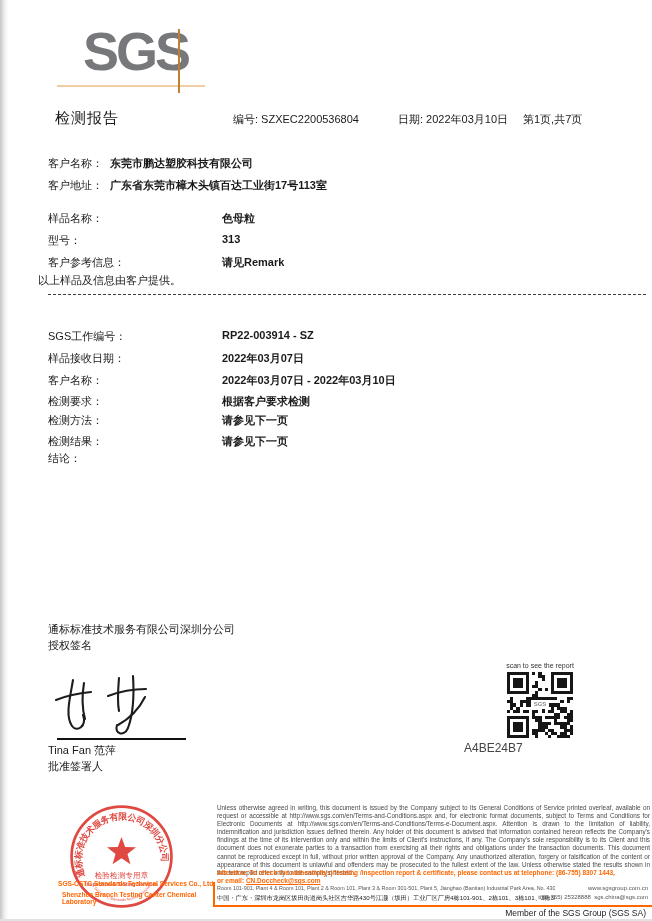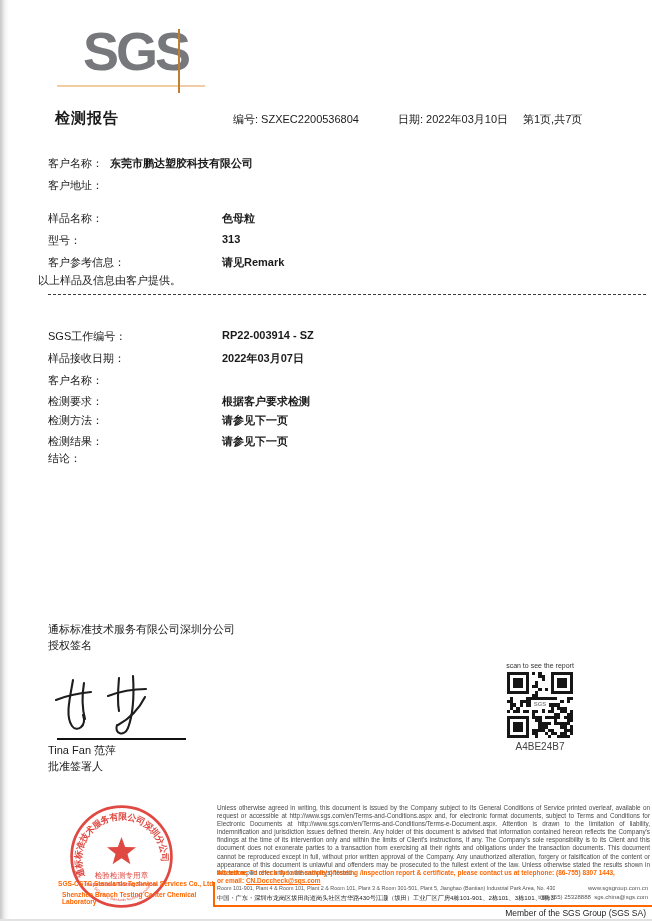--- a/index.html
+++ b/index.html
@@ -16,42 +16,42 @@
   body{font-family:"Liberation Sans","DejaVu Sans",sans-serif;color:var(--text-dark);}
   .page{position:relative;width:652px;height:921px;background:#fff;overflow:hidden;}
   .abs{position:absolute;}
   .edge-left{left:0;top:0;width:9px;height:921px;background:linear-gradient(to right,#c6c6c6,#f2f2f2 55%,#ffffff);}
   .edge-bottom{left:0;bottom:0;width:652px;height:2px;background:#e2e2e2;}
 
   .logo-text{left:83px;top:24px;font-size:54px;font-weight:bold;letter-spacing:-3px;color:var(--logo-gray);line-height:1;}
   .logo-hline{left:57px;top:85px;width:148px;height:2px;background:var(--line-peach);}
   .logo-vline{left:178px;top:29px;width:2px;height:64px;background:var(--line-orange);}
 
-  .report-title{left:55px;top:109px;font-size:15px;font-weight:bold;letter-spacing:1px;}
+  .report-title{left:55px;top:109px;font-size:15px;font-weight:normal;letter-spacing:1px;}
   .hdr{font-size:11px;top:112px;}
 
   .lbl{font-size:11px;color:var(--text-dark);}
   .val{font-size:11px;color:var(--text-dark);font-weight:bold;}
 
   .divider-dashed{left:48px;top:294px;width:598px;border-top:1.5px dashed #3a3a3a;}
 
   .conclusion{left:222px;top:449px;width:430px;font-size:11px;line-height:15.5px;text-align:left;}
 
   .sig-underline{left:57px;top:738px;width:129px;height:1.5px;background:#111;}
 
   .qr-caption{left:492px;top:662px;width:96px;text-align:center;font-size:7px;color:#333;}
   .qr-box{left:507px;top:672px;width:66px;height:66px;background:#fff;}
   .qr-grid{position:absolute;left:0;top:0;width:66px;height:66px;display:grid;grid-template-columns:repeat(21,1fr);grid-template-rows:repeat(21,1fr);}
   .qr-grid div{background:transparent;}
   .qr-grid div.d{background:#161616;}
   .finder{position:absolute;width:22px;height:22px;border:3px solid #161616;background:#fff;}
   .finder::after{content:"";position:absolute;left:3px;top:3px;width:10px;height:10px;background:#161616;}
   .f-tl{left:0;top:0;} .f-tr{right:0;top:0;} .f-bl{left:0;bottom:0;}
   .qr-center{position:absolute;left:24px;top:28px;width:18px;height:9px;background:#fff;font-size:6px;font-weight:bold;color:#8a8a8a;text-align:center;line-height:9px;letter-spacing:0px;}
-  .qr-code-text{left:492px;top:741px;width:96px;text-align:center;font-size:10px;color:#444;}
+  .qr-code-text{left:464px;top:741px;width:96px;text-align:left;font-size:12px;color:#444;}
 
   .legal{left:217px;top:804px;width:433px;font-size:6.35px;line-height:8.1px;text-align:justify;color:var(--legal-gray);}
   .attention{left:217px;top:869px;width:433px;font-size:6.5px;line-height:7.8px;font-weight:bold;color:var(--footer-orange);}
   .attention .em{text-decoration:underline;}
   .addr-en{left:217px;top:885px;width:338px;font-size:5.4px;color:#555;white-space:nowrap;overflow:hidden;}
   .addr-cn{left:217px;top:894px;width:338px;font-size:6.2px;color:#222;white-space:nowrap;overflow:hidden;}
   .site{right:4px;top:885px;font-size:6px;color:#555;text-align:right;}
   .phone-mail{right:4px;top:894px;font-size:6px;color:#555;text-align:right;}
   .foot-vline{left:213px;top:882px;width:1.5px;height:23px;background:var(--footer-orange);}
   .foot-hline{left:213px;top:905px;width:439px;height:2px;background:var(--footer-orange);}
@@ -72,36 +72,38 @@
   <div class="abs logo-vline"></div>
 
   <div class="abs report-title">检测报告</div>
   <div class="abs hdr" style="left:233px;">编号: SZXEC2200536804</div>
   <div class="abs hdr" style="left:398px;">日期: 2022年03月10日</div>
   <div class="abs hdr" style="left:523px;">第1页,共7页</div>
 
   <div class="abs lbl" style="left:48px;top:156px;">客户名称：</div>
   <div class="abs val" style="left:110px;top:156px;">东莞市鹏达塑胶科技有限公司</div>
   <div class="abs lbl" style="left:48px;top:178px;">客户地址：</div>
+  <div class="abs val" style="left:110px;top:178px;">广东省东莞市樟木头镇百达工业街17号113室</div>
 
   <div class="abs lbl" style="left:48px;top:211px;">样品名称：</div>
   <div class="abs val" style="left:222px;top:211px;">色母粒</div>
   <div class="abs lbl" style="left:48px;top:233px;">型号：</div>
   <div class="abs val" style="left:222px;top:233px;">313</div>
   <div class="abs lbl" style="left:48px;top:255px;">客户参考信息：</div>
   <div class="abs val" style="left:222px;top:255px;">请见Remark</div>
   <div class="abs lbl" style="left:38px;top:273px;">以上样品及信息由客户提供。</div>
 
   <div class="abs divider-dashed"></div>
 
   <div class="abs lbl" style="left:48px;top:329px;">SGS工作编号：</div>
   <div class="abs val" style="left:222px;top:329px;">RP22-003914 - SZ</div>
   <div class="abs lbl" style="left:48px;top:351px;">样品接收日期：</div>
   <div class="abs val" style="left:222px;top:351px;">2022年03月07日</div>
   <div class="abs lbl" style="left:48px;top:373px;">客户名称：</div>
+  <div class="abs val" style="left:222px;top:373px;">2022年03月07日 - 2022年03月10日</div>
   <div class="abs lbl" style="left:48px;top:394px;">检测要求：</div>
   <div class="abs val" style="left:222px;top:394px;">根据客户要求检测</div>
   <div class="abs lbl" style="left:48px;top:413px;">检测方法：</div>
   <div class="abs val" style="left:222px;top:413px;">请参见下一页</div>
   <div class="abs lbl" style="left:48px;top:434px;">检测结果：</div>
   <div class="abs val" style="left:222px;top:434px;">请参见下一页</div>
 
   <div class="abs lbl" style="left:48px;top:451px;">结论：</div>
 
   <div class="abs lbl" style="left:48px;top:622px;">通标标准技术服务有限公司深圳分公司</div>

